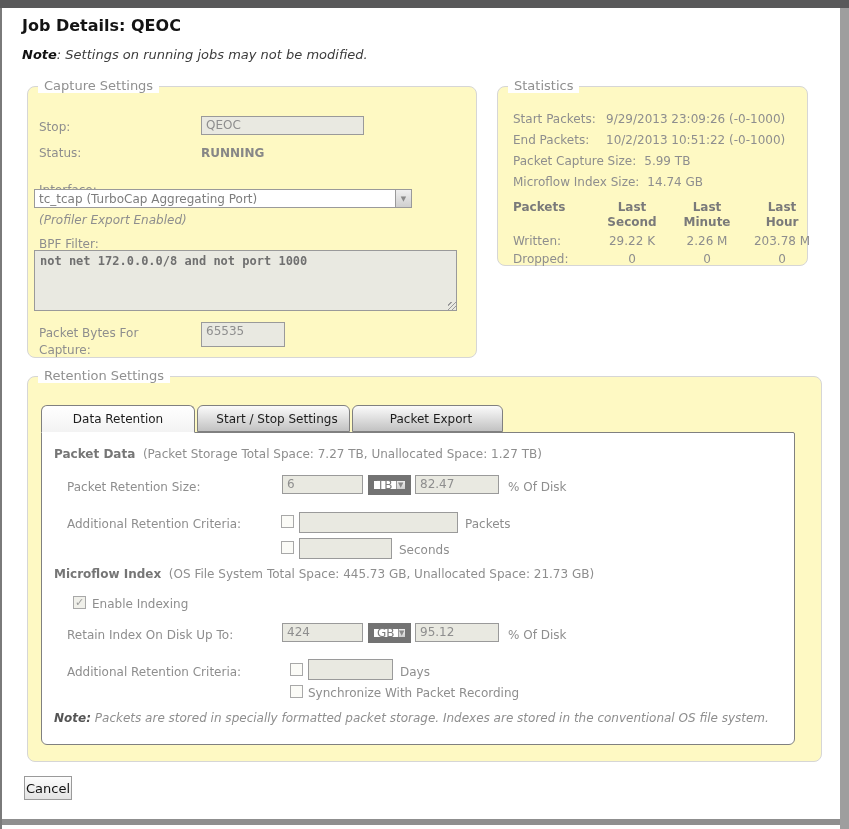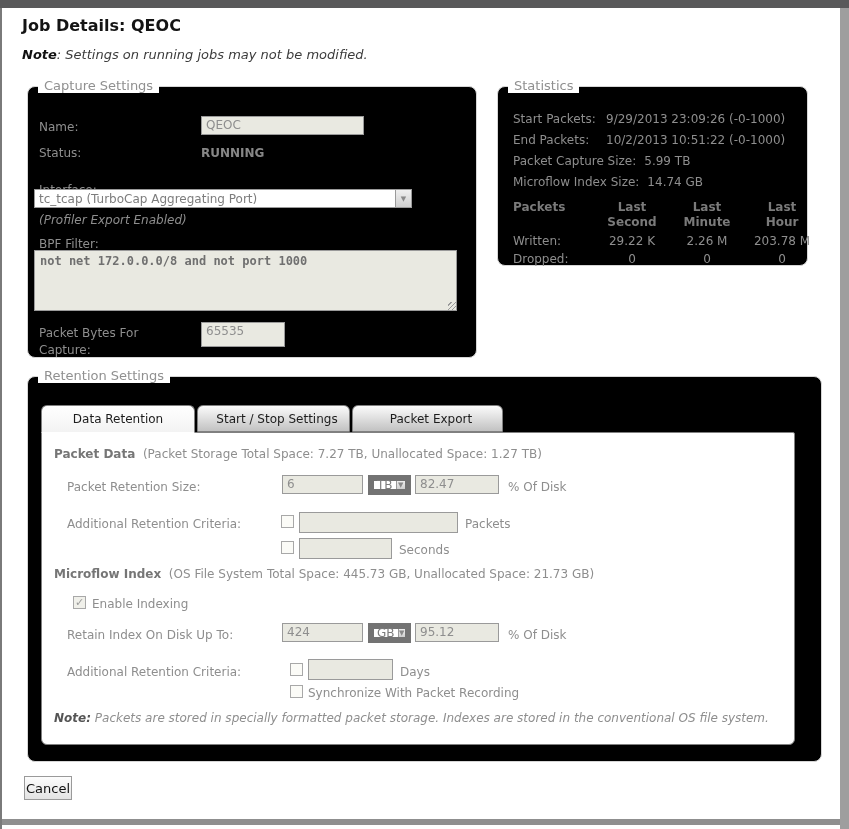--- a/index.html
+++ b/index.html
@@ -9,21 +9,21 @@
 
   .topbar { position:absolute; left:0; top:0; width:849px; height:8px; background:#59595a; z-index:30; }
   .leftedge { position:absolute; left:0; top:0; width:2px; height:829px; background:#7a7a7a; z-index:29; }
   .rightstrip { position:absolute; left:840px; top:8px; width:9px; height:821px; background:#9e9e9e; z-index:28; }
   .bottomstrip { position:absolute; left:0; top:819px; width:849px; height:6px; background:#8f8f8f; z-index:27; }
 
   .page-title { position:absolute; left:22px; top:16px; font-size:16px; font-weight:bold; color:#141414; }
   .top-note { position:absolute; left:22px; top:47px; font-size:13px; font-style:italic; color:#3c3c3c; }
   .top-note .b { font-weight:bold; color:#111; }
 
-  .panel { position:absolute; border:1px solid #d6d6d6; border-radius:8px; background:#000000; }
+  .panel { position:absolute; border:1px solid #d6d6d6; border-radius:8px; background:#fef9c3; }
   .legend { position:absolute; top:-9px; left:10px; background:#fff; padding:0 6px; color:#909090; font-size:13px; white-space:nowrap; }
 
   .lbl { position:absolute; color:#8e8e8e; font-size:12px; white-space:nowrap; }
   .lbl.wrap { white-space:normal; }
   .bold { font-weight:bold; }
   .ital { font-style:italic;text-align:center; }
 
   .tin { position:absolute; background:#e9e9e1; border:1px solid #9a9a9a; color:#8e8e8e;
          font-size:12px; padding:1px 4px; overflow:hidden; white-space:nowrap; }
 
@@ -83,21 +83,21 @@
   <div class="bottomstrip"></div>
 
   <div class="page-title">Job Details: QEOC</div>
   <div class="top-note">
     <span class="b">Note</span><span>: Settings on running jobs may not be modified.</span>
   </div>
 
   <div class="panel" style="left:27px; top:86px; width:450px; height:272px;">
     <div class="legend">Capture Settings</div>
 
-    <div class="lbl" style="left:11px; top:33px;">Name:</div>
+    <div class="lbl" style="left:11px; top:33px;">Stop:</div>
     <div class="tin" style="left:173px; top:29px; width:163px; height:19px;">QEOC</div>
 
     <div class="lbl" style="left:11px; top:59px;">Status:</div>
     <div class="lbl bold" style="left:173px; top:59px; color:#878787;">RUNNING</div>
 
     <div class="lbl" style="left:11px; top:96px;">Interface:</div>
     <div class="selbox" style="left:6px; top:102px; width:378px; height:19px;">
       <span class="seltext">tc_tcap (TurboCap Aggregating Port)</span>
       <span class="arrowbtn">▼</span>
     </div>

